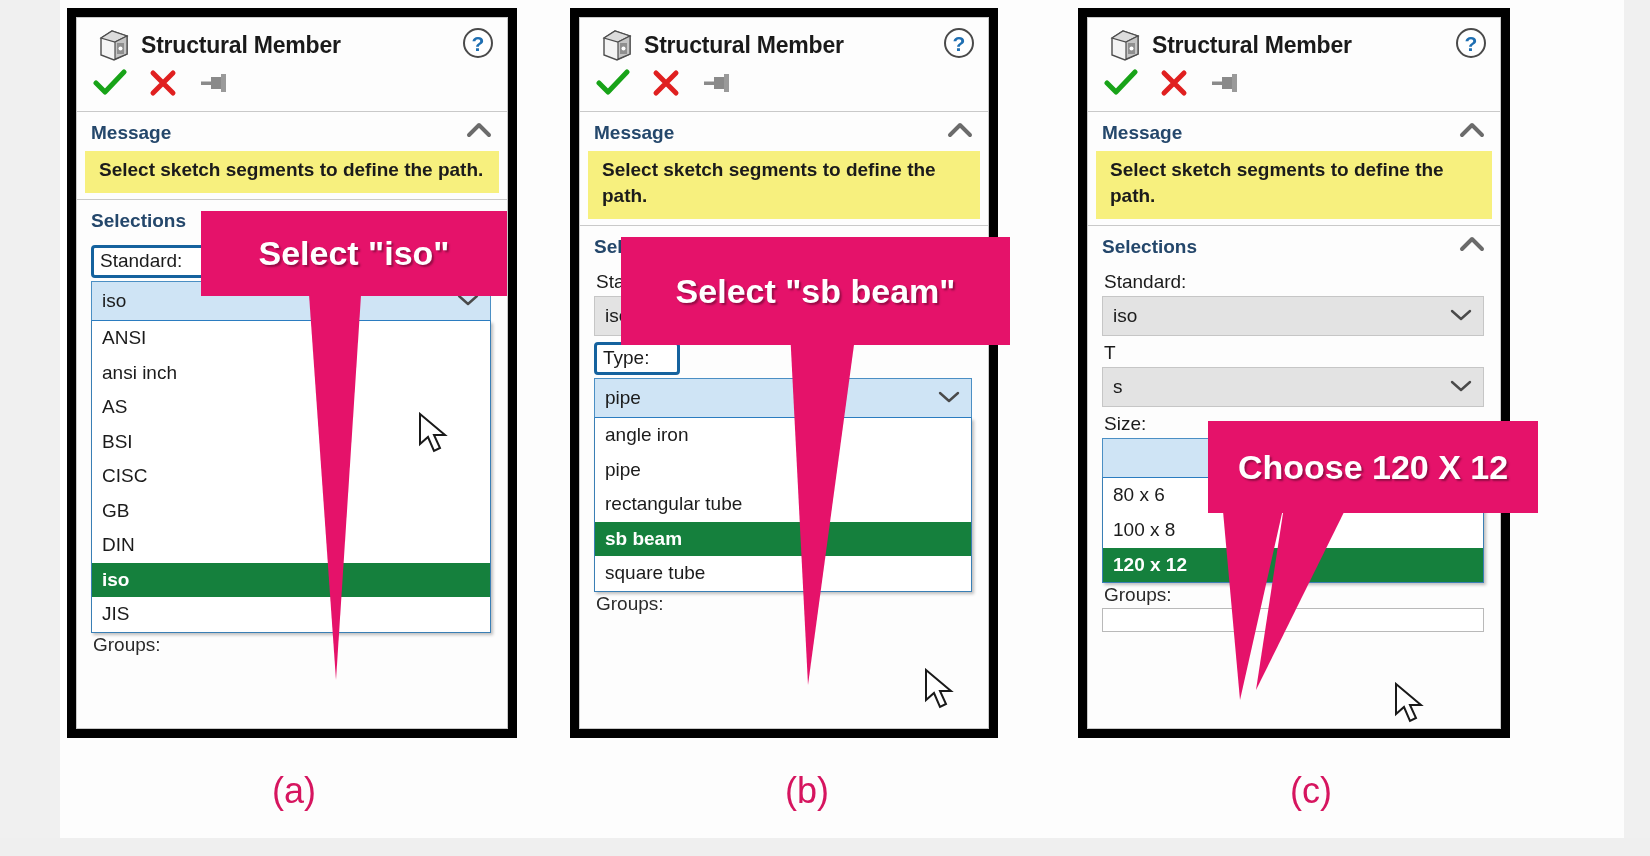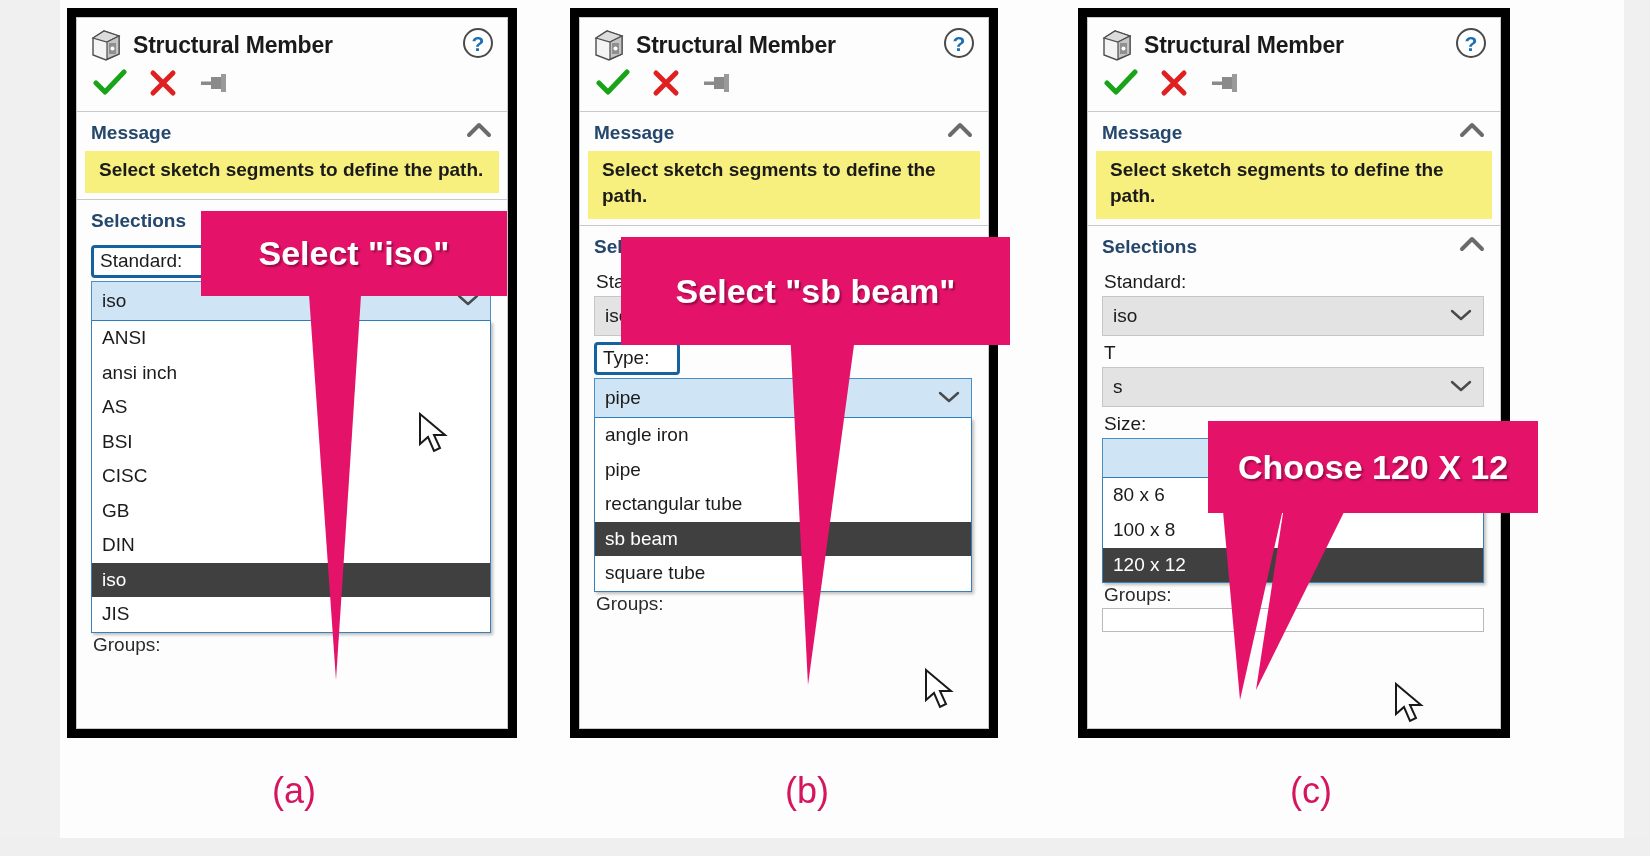--- a/index.html
+++ b/index.html
@@ -26,21 +26,21 @@
     width:100%;height:100%;
     background:#fdfdfd;
     overflow:hidden;
     box-sizing:border-box;
     border:1px solid #c8c8c8;
   }
 
   
   .pm-header{
     display:flex;align-items:center;
-    padding:10px 12px 4px 12px;
+    padding:10px 12px 4px 20px;
     height:48px;box-sizing:border-box;
   }
   .pm-title{
     font-size:23px;font-weight:bold;color:#1a1a1a;
     margin-left:10px;letter-spacing:-.2px;white-space:nowrap;
   }
   .help-btn{margin-left:auto;}
   .cube-icon{width:34px;height:34px;display:block;}
   .toolrow{
     display:flex;align-items:center;gap:22px;
@@ -99,21 +99,21 @@
     border-top:none;
     box-shadow:2px 2px 3px rgba(0,0,0,.25);
     overflow:hidden;
   }
   .dd-item{
     font-size:19px;color:#1b1b1b;
     padding:3px 10px 4px 10px;
     line-height:1.45;
     white-space:nowrap;
   }
-  .dd-item.sel{background:#404040;color:#ffffff;}
+  .dd-item.sel{background:#15803d;color:#ffffff;font-weight:bold;}
 
   .groups-label{
     font-size:19px;color:#2b2b2b;
     padding:1px 14px 0 16px;
   }
   .bottom-box{
     margin:2px 16px 0 14px;height:22px;
     background:#ffffff;border:1px solid #b9b9b9;
   }
 

